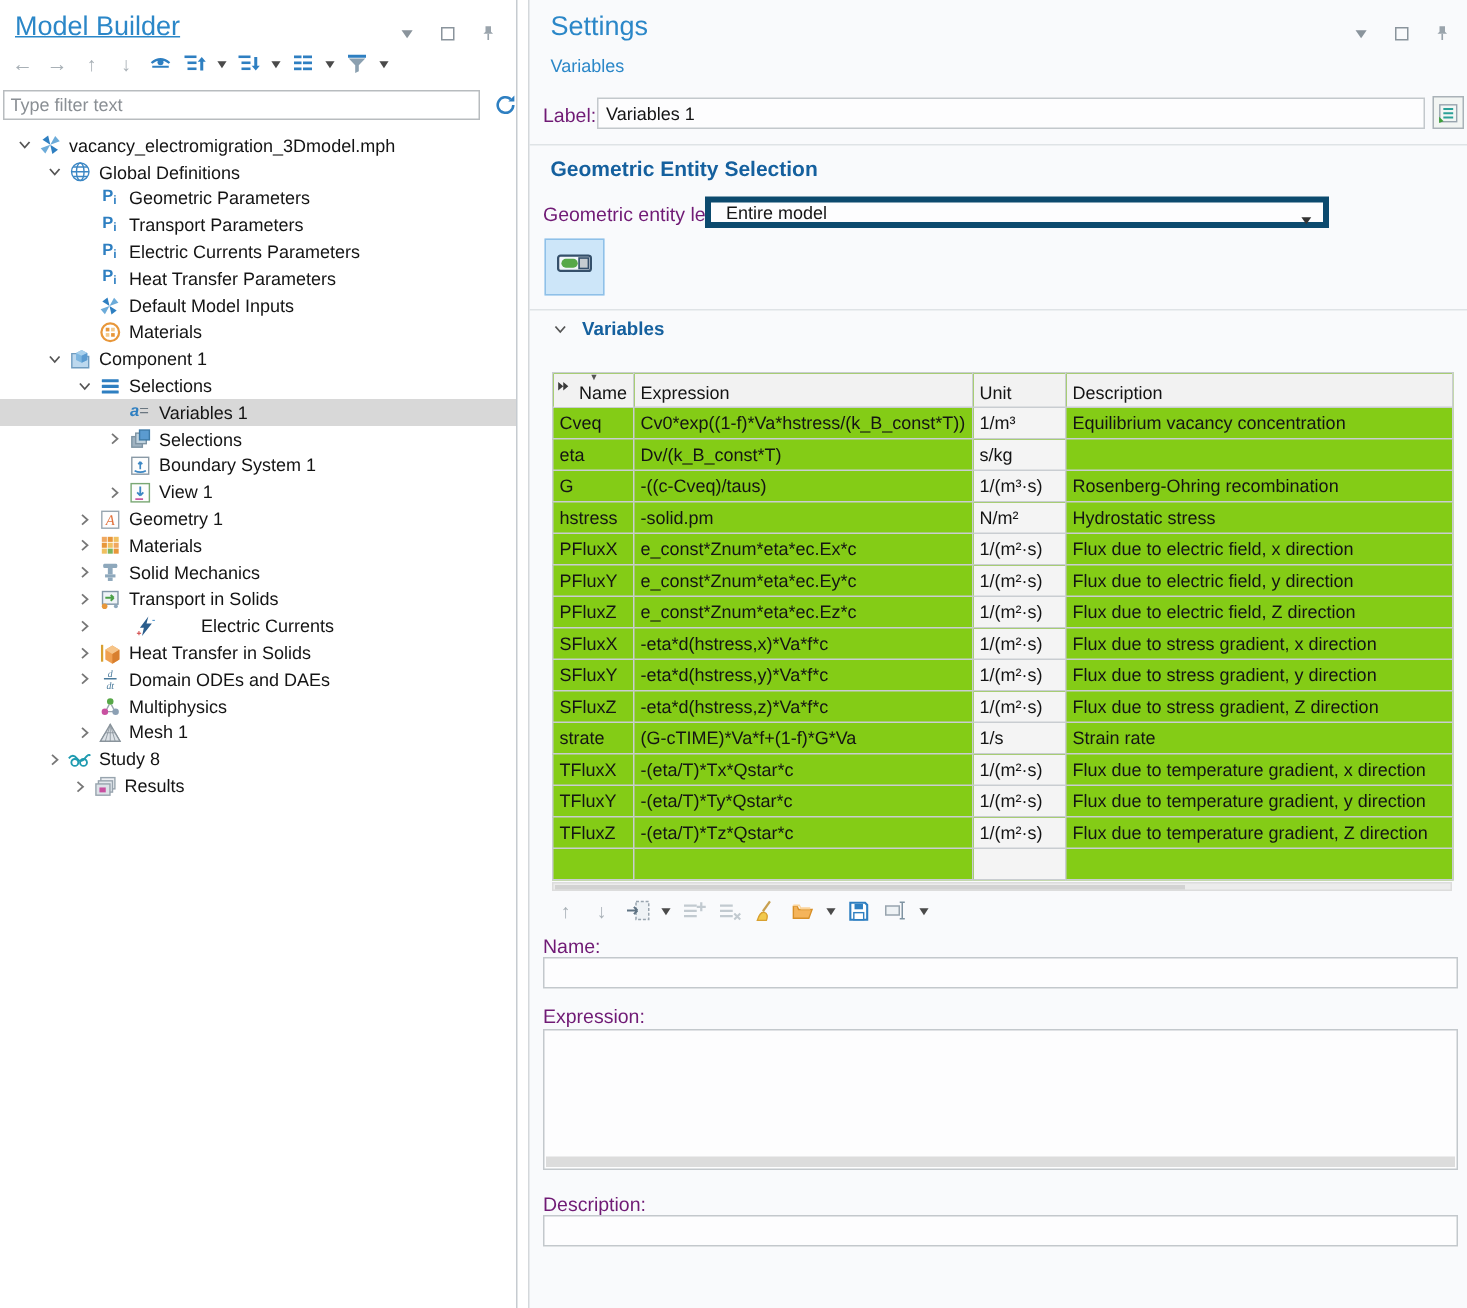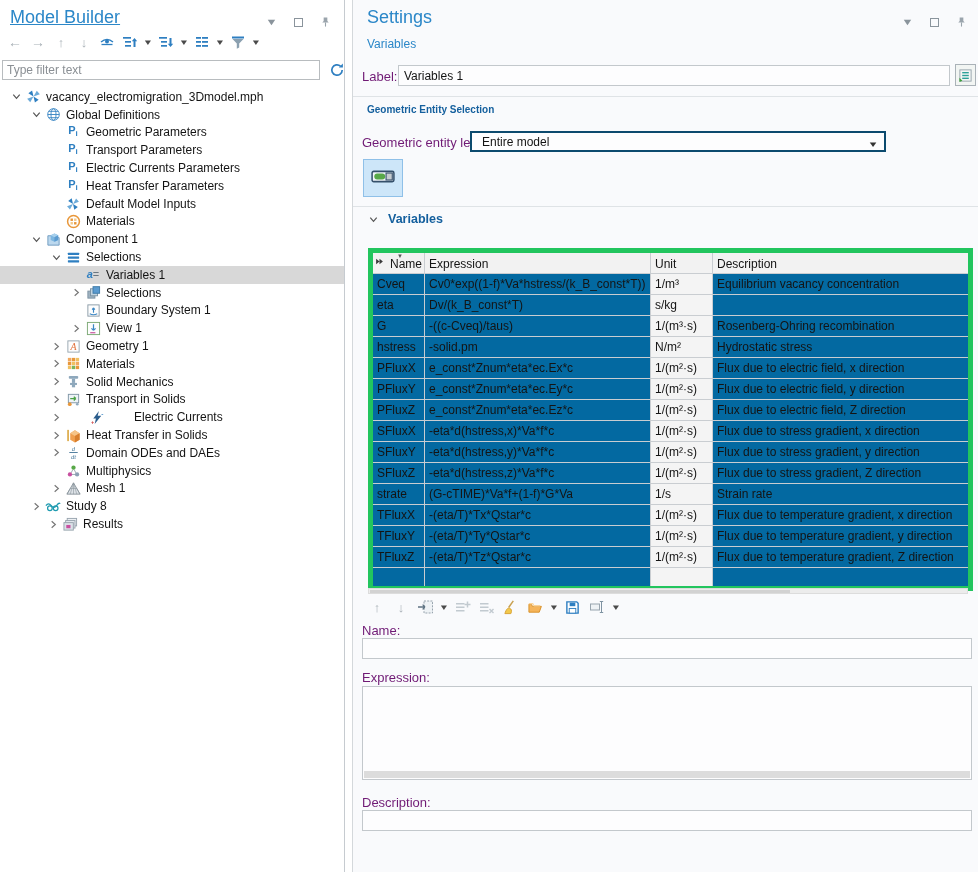--- a/index.html
+++ b/index.html
@@ -40,33 +40,33 @@
   #settings .panel-title{left:14px;top:7px;}
   #settings .win-icons{right:8px;}
   #settings-subtitle{position:absolute;left:14px;top:37px;font-size:12px;color:var(--title-blue);cursor:pointer;}
   .flabel{position:absolute;font-size:13px;color:#701a75;}
   .field{position:absolute;background:#fdfdfe;border:1px solid var(--border);font-size:12px;
       padding:0 5px;color:#141414;font-family:inherit;}
   #label-input{left:45px;top:65px;width:552px;height:21px;}
   #label-edit-btn{position:absolute;left:602px;top:64px;width:21px;height:22px;border:1px solid #aab2b8;
       background:#f2f5f3;display:flex;align-items:center;justify-content:center;}
   .hsep{position:absolute;left:0;width:626px;height:1px;background:#dfe3e6;}
-  .sect{position:absolute;font-size:10px;font-weight:bold;color:var(--section-blue);}
+  .sect{position:absolute;font-size:14px;font-weight:bold;color:var(--section-blue);}
   #ges-title{left:14px;top:104px;}
   #ge-level-label{left:9px;top:135px;}
   #ge-level-select{position:absolute;left:117px;top:131px;width:416px;height:21px;background:#fdfdfe;
-      border:2px solid #0c4a6e;font-size:12px;display:flex;align-items:center;padding:0 10px;}
+      border:4px solid #0c4a6e;font-size:12px;display:flex;align-items:center;padding:0 10px;}
   #ge-level-caret{position:absolute;right:7px;top:7px;font-size:8px;color:#333;transform:scaleX(1.4);}
   #active-toggle{position:absolute;left:10px;top:159px;width:40px;height:38px;background:#cde6f9;
       border:1px solid #8fc0e8;display:flex;align-items:center;justify-content:center;}
   #vars-header{position:absolute;left:12px;top:212px;display:flex;align-items:center;gap:6px;}
   #vars-header .sect-inline{font-size:12.5px;font-weight:bold;color:var(--section-blue);}
 
   #vars-table{position:absolute;left:15px;top:248px;border-collapse:collapse;table-layout:fixed;
-      background:#0369a1;font-size:12px;border:5px solid #22c55e;}
+      background:#84cc16;font-size:12px;border:1px solid #22c55e;}
   #vars-table th,#vars-table td{border:1px solid #c9cdd1;padding:0 4px;height:21px;overflow:hidden;
       white-space:nowrap;text-align:left;}
   #vars-table th{background:#f2f2f2;font-weight:normal;height:23px;vertical-align:bottom;padding-bottom:2px;}
   #vars-table th.th-name{position:relative;overflow:visible;}
   #vars-table td.unit{background:#f4f4f4;}
   .skip-ic{position:absolute;left:2px;top:2px;}
   .sort-ic{position:absolute;left:24px;top:0px;font-size:6px;color:#555;}
   .name-lbl{position:absolute;left:17px;bottom:2px;}
   #table-hscroll{position:absolute;left:15px;top:588px;width:600px;height:6px;background:#ececec;border:1px solid #dcdcdc;}
   #table-hscroll .thumb{position:absolute;left:1px;top:1px;width:420px;height:3px;background:#d2d2d2;}

